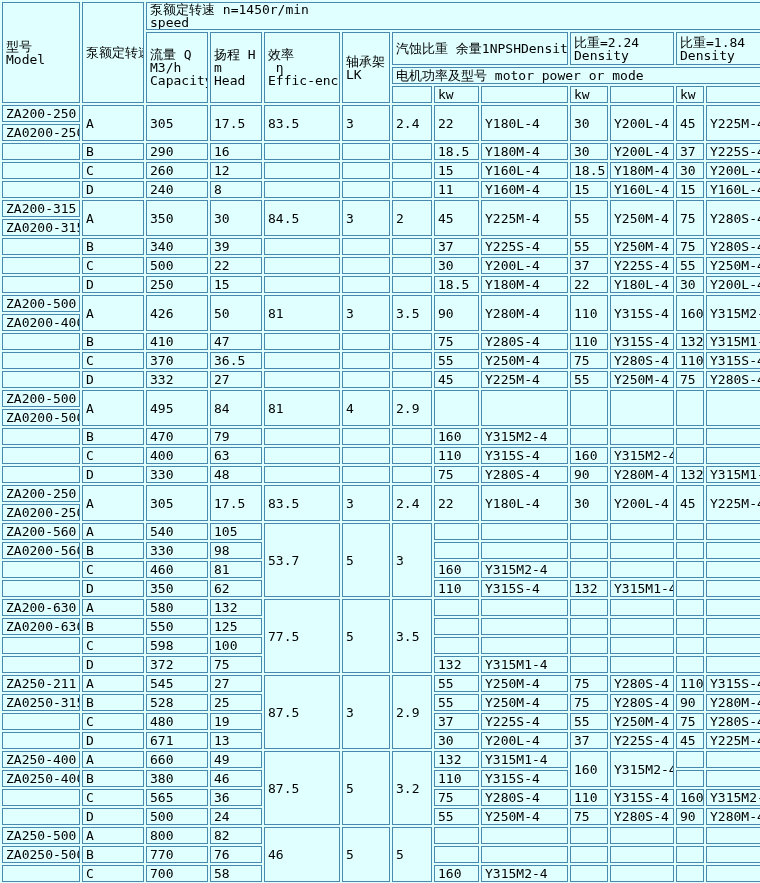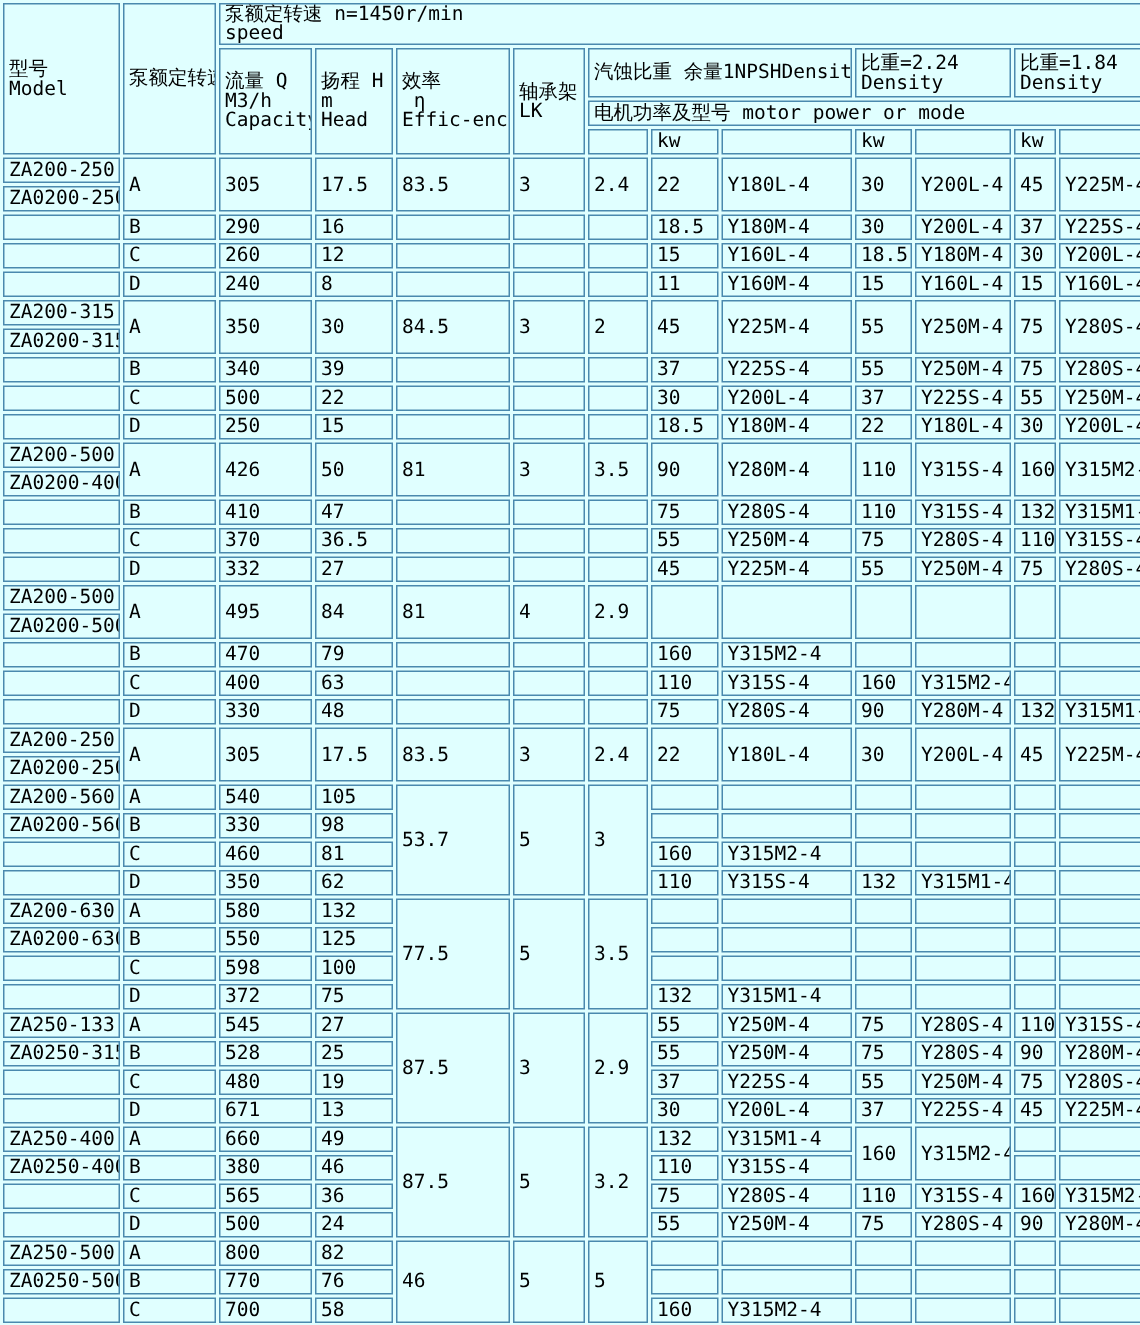--- a/index.html
+++ b/index.html
@@ -467,21 +467,21 @@
         <td>372</td>
         <td>75</td>
         <td>132</td>
         <td>Y315M1-4</td>
         <td></td>
         <td></td>
         <td></td>
         <td></td>
       </tr>
       <tr>
-        <td>ZA250-133</td>
+        <td>ZA250-211</td>
         <td>A</td>
         <td>545</td>
         <td>27</td>
         <td rowspan="4">87.5</td>
         <td rowspan="4">3</td>
         <td rowspan="4">2.9</td>
         <td>55</td>
         <td>Y250M-4</td>
         <td>75</td>
         <td>Y280S-4</td>

